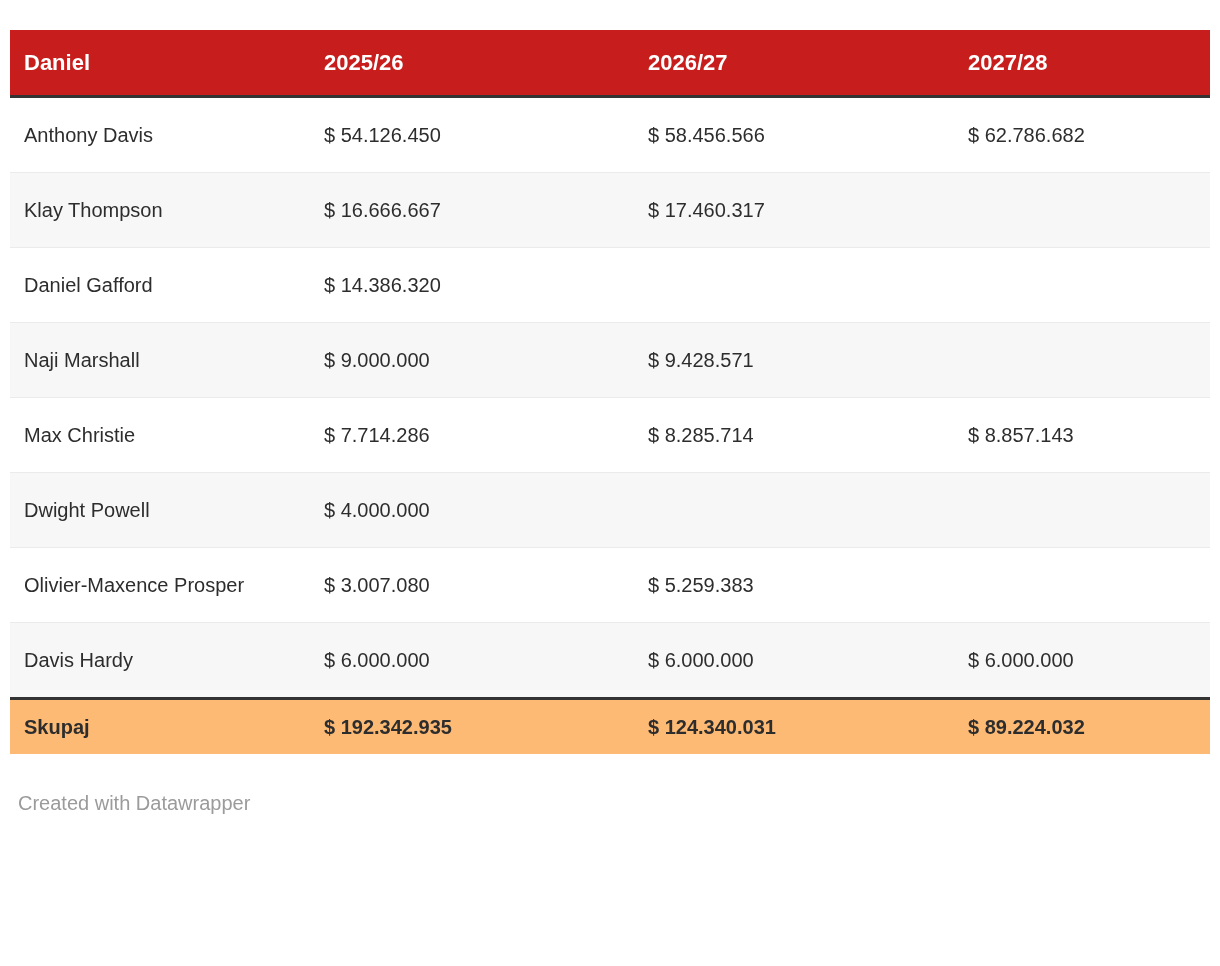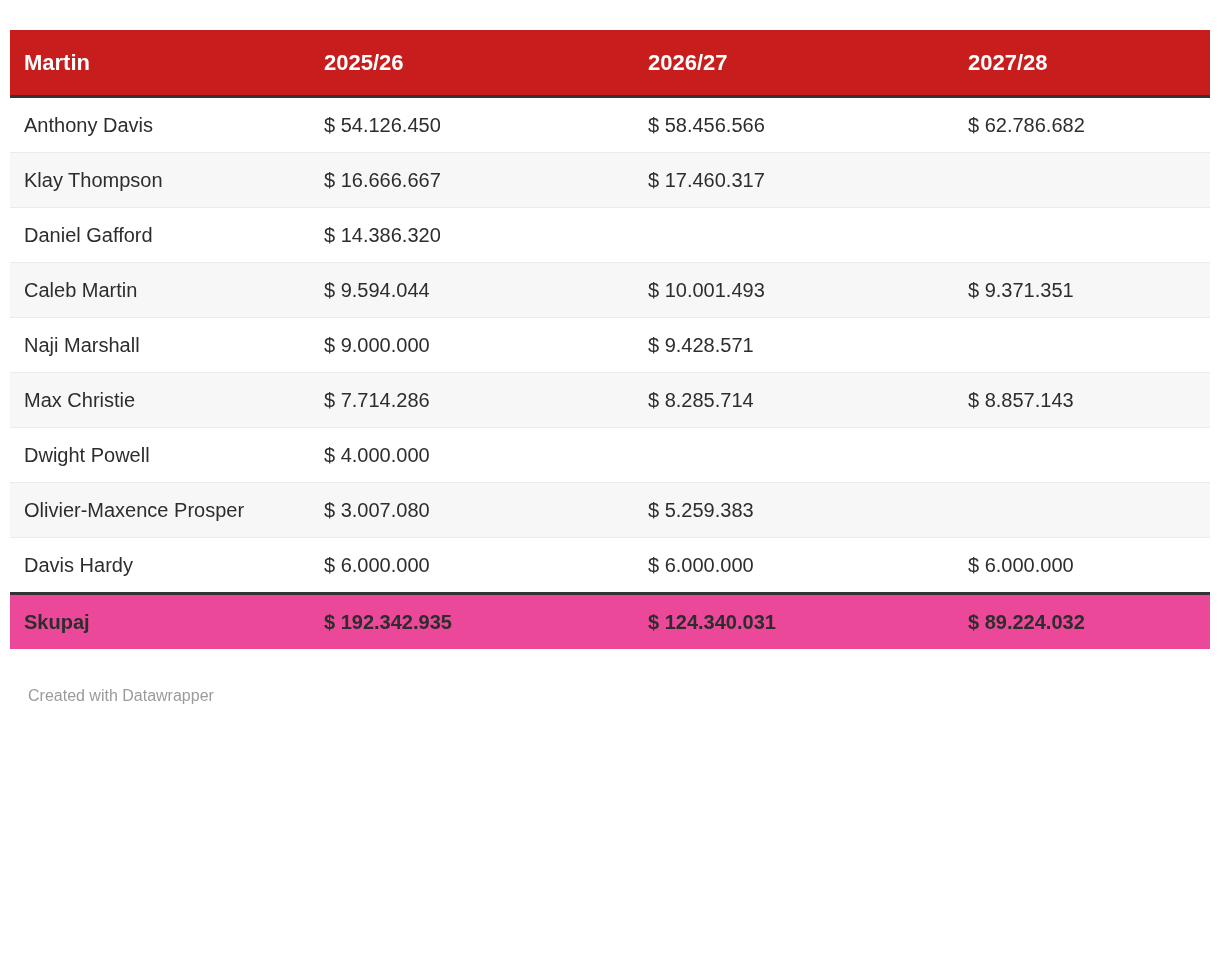--- a/index.html
+++ b/index.html
@@ -31,57 +31,57 @@
     text-align: left;
     font-size: 22px;
     font-weight: bold;
     padding: 20px 14px;
     border-bottom: 3px solid #333333;
     line-height: 25px;
   }
   tbody td {
     font-size: 20px;
     line-height: 24px;
-    padding: 15px 14px;
+    padding: 25px 14px;
     border-bottom: 1px solid #ebebeb;
     vertical-align: middle;
     text-align: left;
   }
   tbody tr:nth-child(even) { background: #f7f7f7; }
   tbody tr:last-child td { border-bottom: none; }
 
   tfoot td {
-    background: #ec4899;
+    background: #fdba74;
     font-size: 20px;
     line-height: 24px;
     font-weight: bold;
     padding: 15px 14px;
     border-top: 3px solid #333333;
     text-align: left;
   }
   .attribution {
-    margin: 38px 0 0 28px;
-    font-size: 16px;
+    margin: 38px 0 0 18px;
+    font-size: 20px;
     color: #9b9b9b;
   }
 </style>
 </head>
 <body>
 
 <div class="table-wrap">
   <table class="dw-table">
     <colgroup>
       <col class="c1">
         <col class="c2">
         <col class="c3">
         <col class="c4">
     </colgroup>
     <thead>
       <tr>
-        <th>Martin</th>
+        <th>Daniel</th>
         <th>2025/26</th>
         <th>2026/27</th>
         <th>2027/28</th>
       </tr>
     </thead>
     <tbody>
       <tr>
         <td>Anthony Davis</td>
         <td>$ 54.126.450</td>
         <td>$ 58.456.566</td>
@@ -91,26 +91,20 @@
         <td>Klay Thompson</td>
         <td>$ 16.666.667</td>
         <td>$ 17.460.317</td>
         <td></td>
       </tr>
       <tr>
         <td>Daniel Gafford</td>
         <td>$ 14.386.320</td>
         <td></td>
         <td></td>
-      </tr>
-      <tr>
-        <td>Caleb Martin</td>
-        <td>$ 9.594.044</td>
-        <td>$ 10.001.493</td>
-        <td>$ 9.371.351</td>
       </tr>
       <tr>
         <td>Naji Marshall</td>
         <td>$ 9.000.000</td>
         <td>$ 9.428.571</td>
         <td></td>
       </tr>
       <tr>
         <td>Max Christie</td>
         <td>$ 7.714.286</td>

